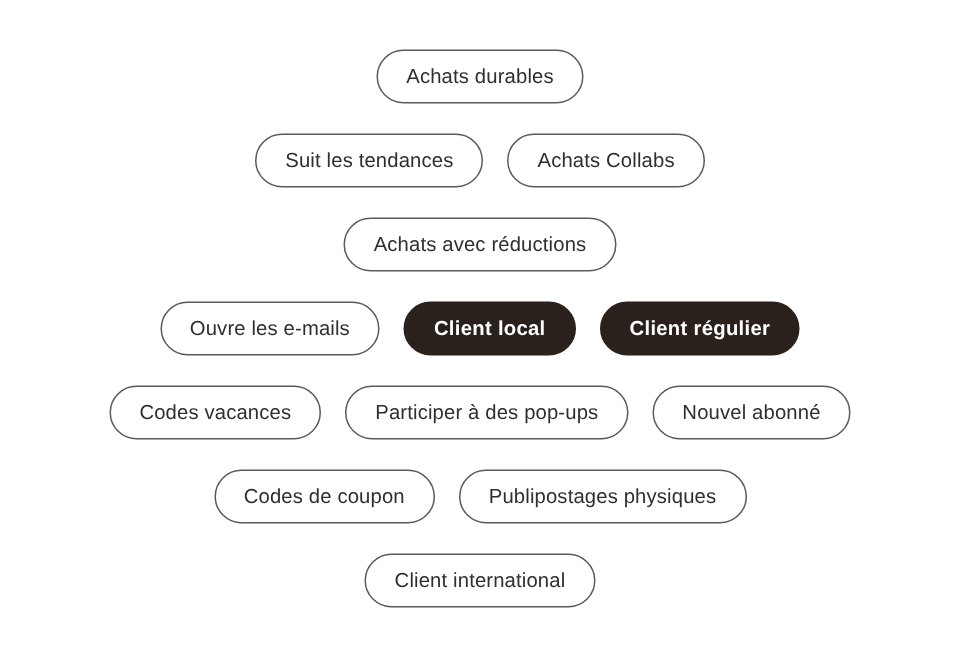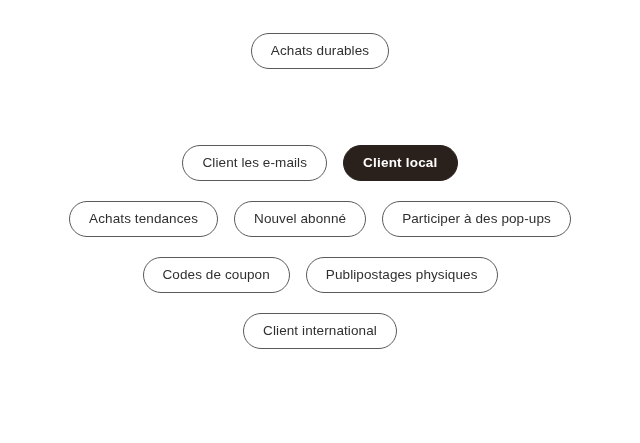--- a/index.html
+++ b/index.html
@@ -64,33 +64,39 @@
 </style>
 </head>
 <body>
 
 <div class="cloud">
 
   <div class="row">
     <div class="pill">Achats durables</div>
   </div>
 
-
   <div class="row">
+    <div class="pill">Suit les tendances</div>
+    <div class="pill">Achats Collabs</div>
   </div>
 
   <div class="row">
-    <div class="pill">Client les e-mails</div>
-    <div class="pill selected">Client local</div>
+    <div class="pill">Achats avec réductions</div>
   </div>
 
   <div class="row">
-    <div class="pill">Achats tendances</div>
+    <div class="pill">Ouvre les e-mails</div>
+    <div class="pill selected">Client local</div>
+    <div class="pill selected">Client régulier</div>
+  </div>
+
+  <div class="row">
+    <div class="pill">Codes vacances</div>
+    <div class="pill">Participer à des pop-ups</div>
     <div class="pill">Nouvel abonné</div>
-    <div class="pill">Participer à des pop-ups</div>
   </div>
 
   <div class="row">
     <div class="pill">Codes de coupon</div>
     <div class="pill">Publipostages physiques</div>
   </div>
 
   <div class="row">
     <div class="pill">Client international</div>
   </div>

